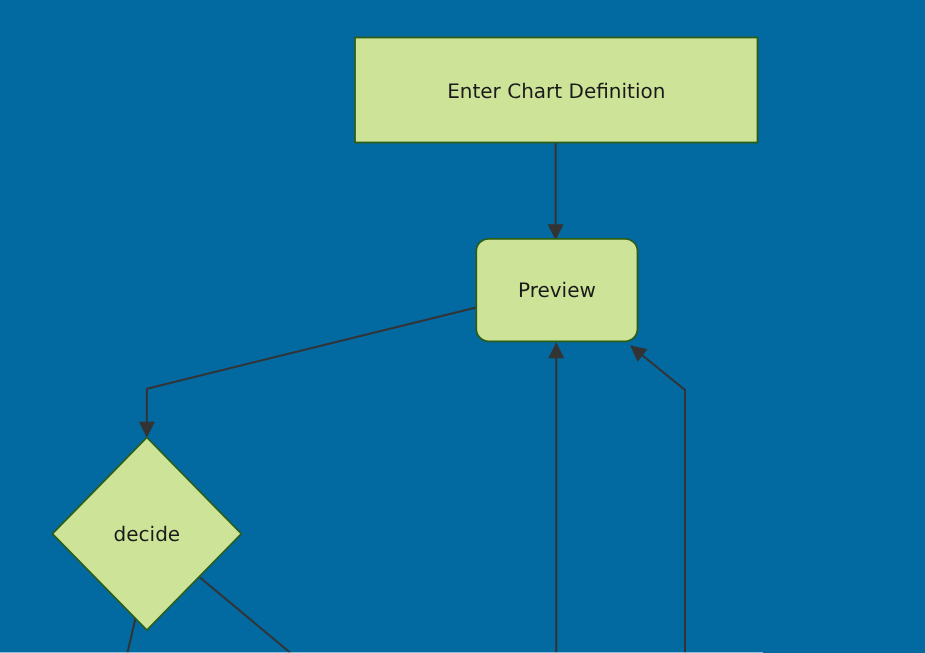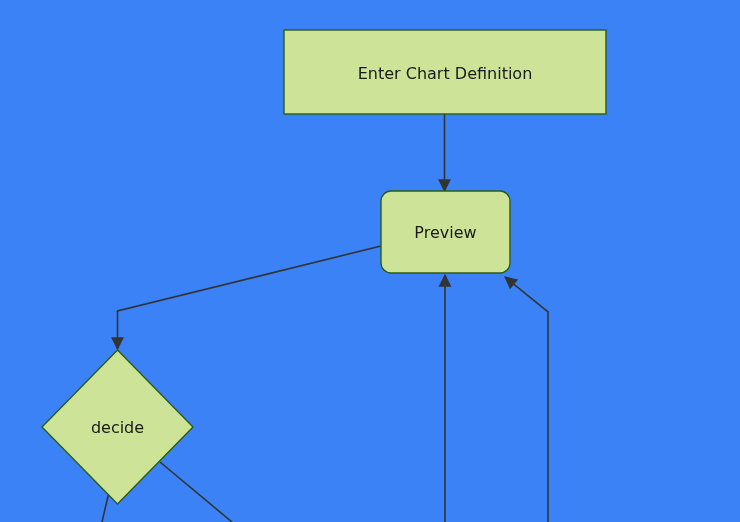--- a/index.html
+++ b/index.html
@@ -4,21 +4,21 @@
 <style>
   html, body {
     margin: 0;
     padding: 0;
     background: #ffffff;
   }
   .canvas {
     position: relative;
     width: 740px;
     height: 522px;
-    background: #3b82f6;
+    background: #0369a1;
     overflow: hidden;
     font-family: "DejaVu Sans", "Liberation Sans", sans-serif;
   }
   svg {
     position: absolute;
     top: 0;
     left: 0;
   }
   .edge {
     stroke: #333333;

